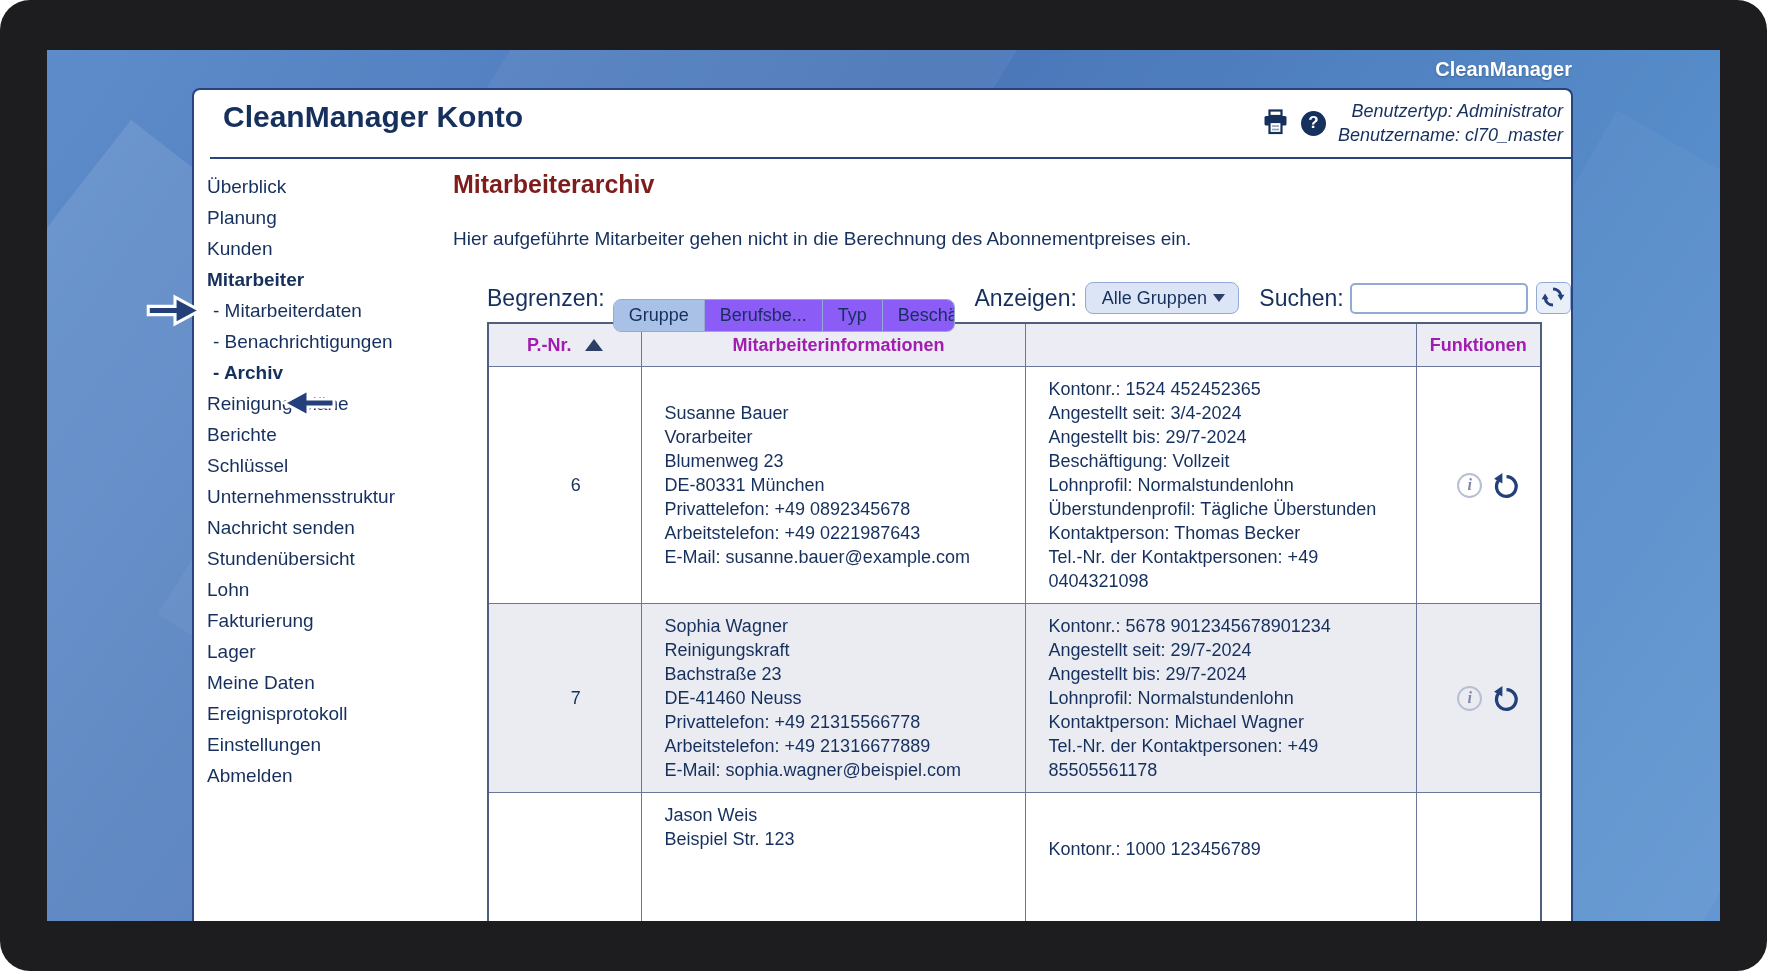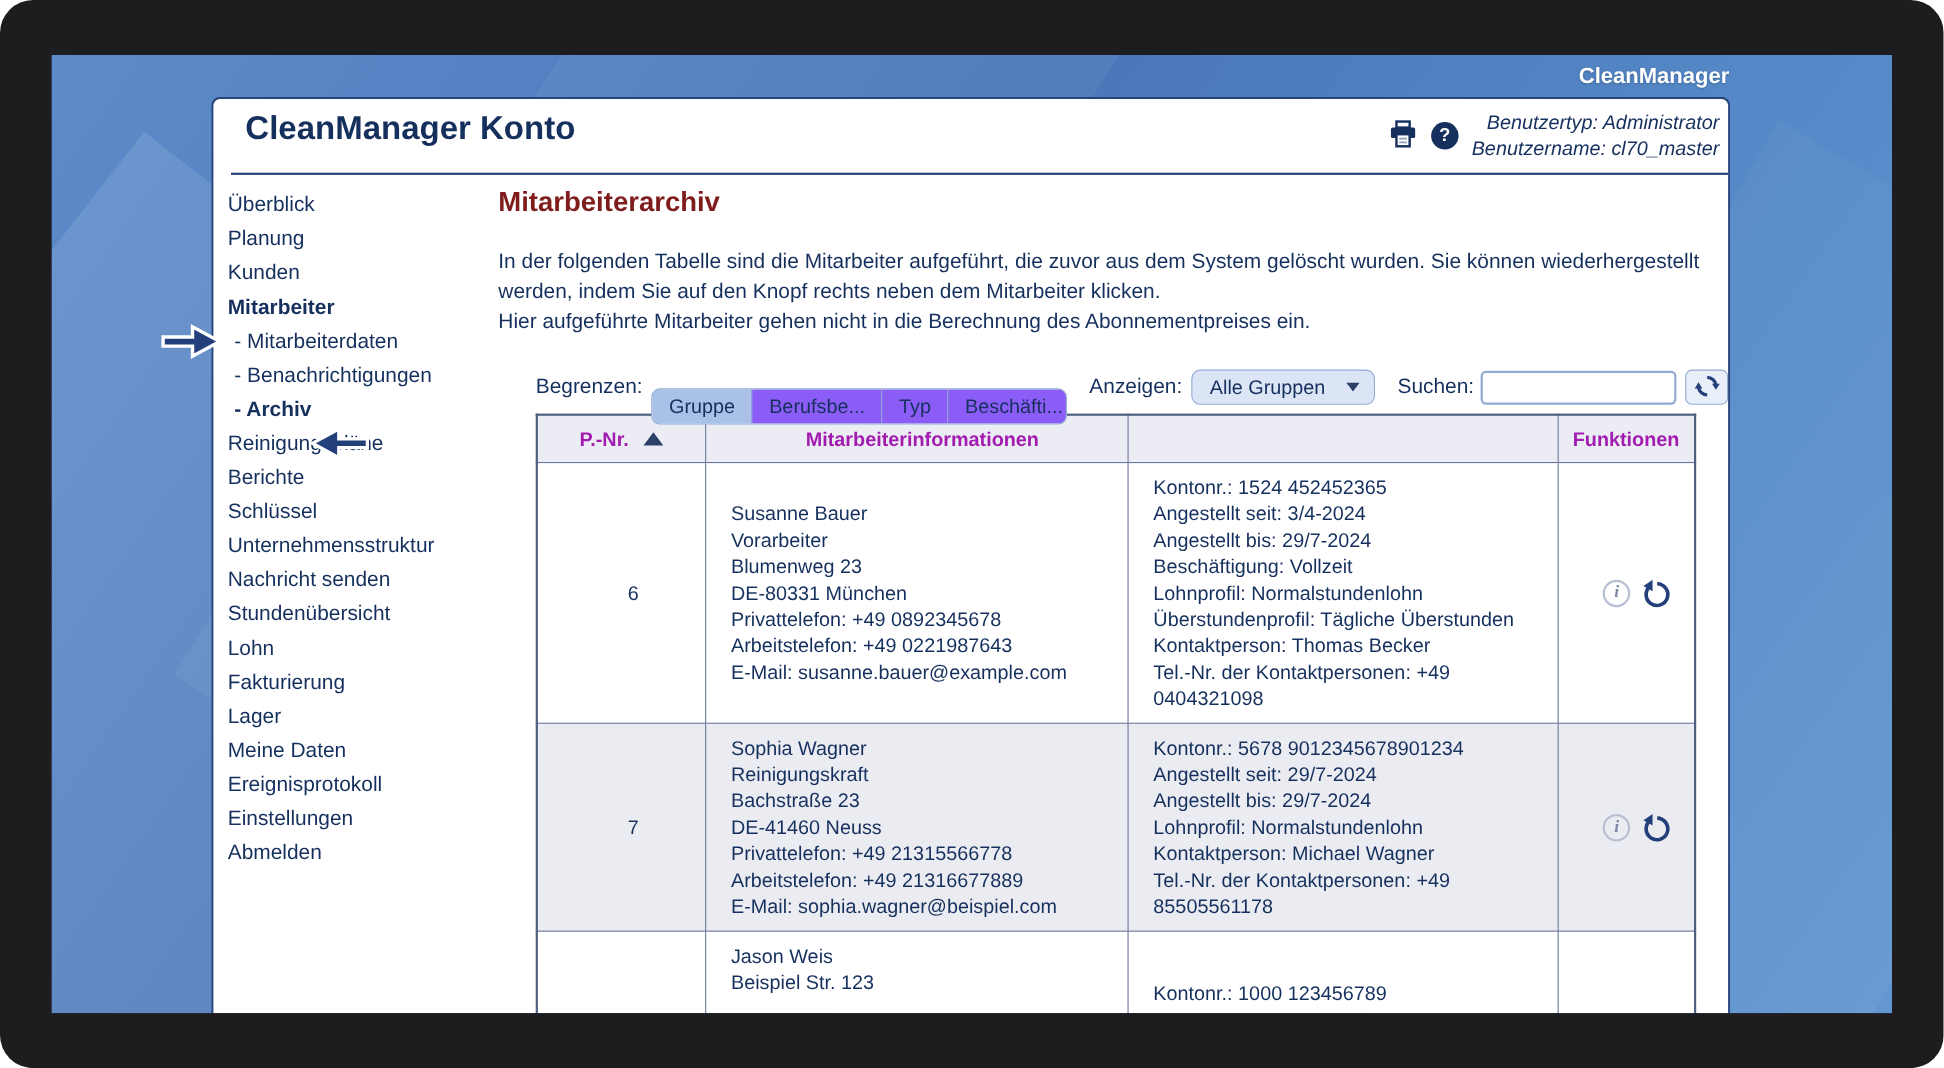--- a/index.html
+++ b/index.html
@@ -30,21 +30,21 @@
   .nav-item.bold{font-weight:bold;}
   .nav-arrow{position:absolute;}
   .nav-arrow.right{left:-50px;top:134px;}
   .nav-arrow.left{left:88px;top:227px;}
 
   .content{flex:1;height:762px;overflow:hidden;padding:11px 0 0 21px;box-sizing:border-box;}
   .page-title{margin:0;font-size:25px;font-weight:bold;color:#7f1d1d;}
   .intro{margin-top:26px;font-size:19px;line-height:27px;color:#16305e;max-width:1100px;}
 
   .filterbar{margin:30px 0 0 34px;display:flex;align-items:center;height:32px;}
-  .flabel{font-size:19px;color:#16305e;}
+  .flabel{font-size:23px;color:#16305e;}
   .segmented{display:flex;margin-left:8px;border:1.5px solid #93abd4;border-radius:8px;overflow:hidden;background:#dbe5f5;margin-top:34px;}
   .seg{font-family:inherit;font-size:18px;color:#16305e;padding:5px 15px;background:#8b5cf6;border:none;border-left:1px solid #93abd4;cursor:pointer;}
   .seg:first-child{border-left:none;}
   .seg.selected{background:#a9c1e7;}
   .lbl-anzeigen{margin-left:20px;}
   .dropdown{margin-left:8px;width:172px;height:32px;box-sizing:border-box;border:1.5px solid #93abd4;border-radius:8px;background:#dbe5f5;
     display:flex;align-items:center;justify-content:space-between;padding:0 13px 0 16px;font-size:18px;color:#16305e;cursor:pointer;}
   .caret-down{width:0;height:0;border-left:6px solid transparent;border-right:6px solid transparent;border-top:8px solid #2c3f66;}
   .lbl-suchen{margin-left:20px;}
   .search-input{margin-left:6px;width:178px;height:31px;box-sizing:border-box;border:2px solid #93abd4;border-radius:5px;
@@ -139,21 +139,20 @@
           <span class="nav-arrow left">
             <svg width="54" height="34" viewBox="0 0 54 34">
               <path d="M52 13 H26 V4 L2 17 L26 30 V21 H52 Z" fill="#24407a" stroke="#ffffff" stroke-width="3"></path>
             </svg>
           </span>
         </nav>
 
         <main class="content">
           <h2 class="page-title">Mitarbeiterarchiv</h2>
           <div class="intro">
-            <div>In der folgenden Tabelle sind die Mitarbeiter aufgeführt, die zuvor aus dem System gelöscht wurden. Sie können wiederhergestellt werden, indem Sie auf den Knopf rechts neben dem Mitarbeiter klicken.</div>
             <div>Hier aufgeführte Mitarbeiter gehen nicht in die Berechnung des Abonnementpreises ein.</div>
           </div>
 
           <div class="filterbar">
             <span class="flabel">Begrenzen:</span>
             <div class="segmented">
               <button class="seg selected">Gruppe</button>
               <button class="seg">Berufsbe...</button>
               <button class="seg">Typ</button>
               <button class="seg">Beschäfti...</button>

